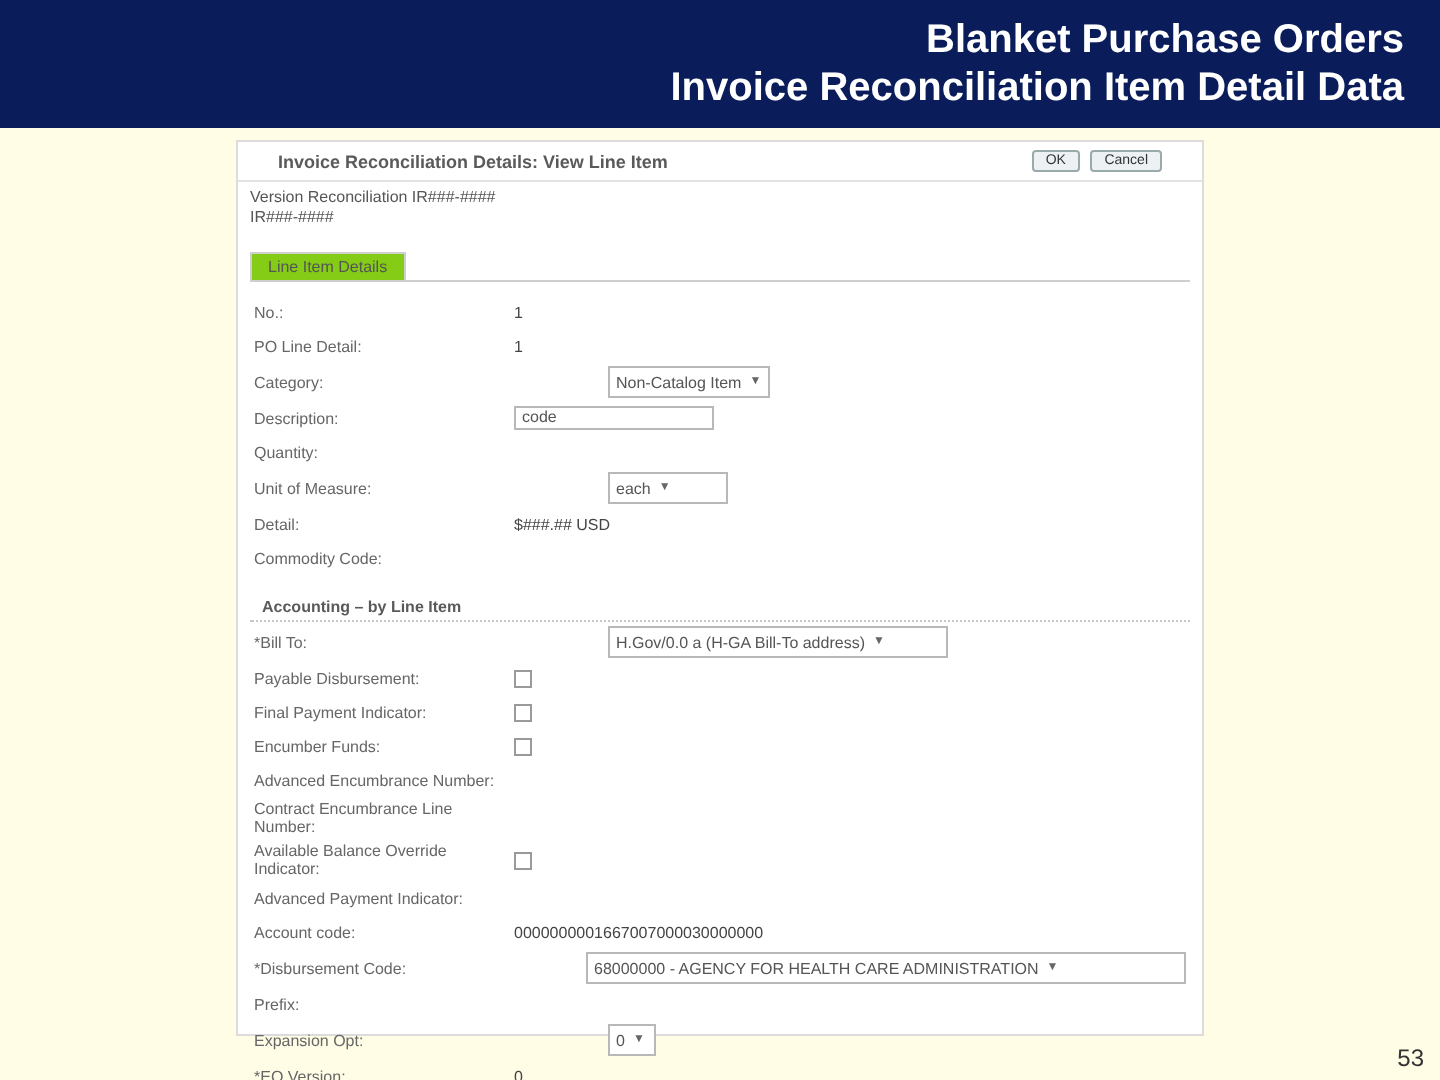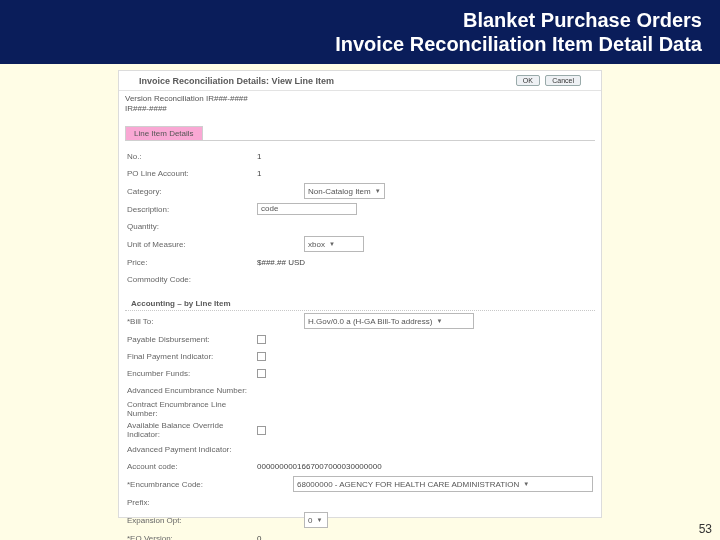--- a/index.html
+++ b/index.html
@@ -7,21 +7,21 @@
   .slide { width: 720px; height: 540px; position: relative; background: #fffde6; }
   .title-band { position: absolute; top: 0; left: 0; right: 0; height: 64px; background: #0a1d5a; color: #fff; display: flex; flex-direction: column; align-items: flex-end; justify-content: center; padding: 6px 18px 6px 0; }
   .title-band h1, .title-band h2 { font-weight: bold; font-size: 20px; line-height: 24px; text-align: right; }
   .shot { position: absolute; top: 70px; left: 118px; width: 484px; height: 448px; background: #ffffff; border: 1px solid #dcdcdc; }
   .shot * { font-size: 8px; color: #555; }
   .shot .hdr { display: flex; justify-content: space-between; align-items: flex-end; padding: 4px 20px; border-bottom: 1px solid #e3e3e3; }
   .shot .hdr b { color: #5a5a5a; font-size: 9px; }
   .btn { display: inline-block; padding: 1px 6px; border: 1px solid #9aa; border-radius: 2px; font-size: 7px; color: #333; background: #eef1f4; margin-left: 3px; }
   .idrow { padding: 3px 6px 6px; color: #666; line-height: 10px; }
   .tabbar { padding: 6px 6px 0; }
-  .tab { display: inline-block; padding: 2px 8px; border: 1px solid #cfcfcf; border-bottom: none; background: #f9a8d4; font-size: 8px; color: #555; text-align: center; }
+  .tab { display: inline-block; padding: 2px 8px; border: 1px solid #cfcfcf; border-bottom: none; background: #84cc16; font-size: 8px; color: #555; text-align: center; }
   .tabline { border-bottom: 1px solid #cfcfcf; margin: 0 6px 6px; }
   .rows { padding: 2px 8px 6px; }
   .row { display: flex; align-items: center; min-height: 14px; margin-bottom: 3px; }
   .lab { width: 130px; color: #666; }
   .val { color: #444; }
   .sel { display: inline-flex; align-items: center; border: 1px solid #b8b8b8; background: #fff; height: 16px; padding: 0 3px; min-width: 60px; margin-left: 47px; }
   .sel .dd { margin-left: 4px; font-size: 6px; color: #666; }
   .wide { min-width: 300px; }
   .inp { display: inline-block; border: 1px solid #b8b8b8; background: #fff; height: 12px; width: 100px; padding: 0 3px; }
   .ck { display: inline-block; width: 9px; height: 9px; border: 1px solid #9a9a9a; background: #fff; }
@@ -52,46 +52,46 @@
 
     <div class="tabbar"><span class="tab">Line Item Details</span></div>
     <div class="tabline"></div>
 
     <div class="rows">
       <div class="row">
           <span class="lab">No.:</span>
           <span class="val">1</span>
         </div>
       <div class="row">
-          <span class="lab">PO Line Account:</span>
+          <span class="lab">PO Line Detail:</span>
           <span class="val">1</span>
         </div>
       <div class="row">
           <span class="lab">Category:</span>
           <span class="sel">
             <span>Non-Catalog Item</span>
             <span class="dd">▼</span>
           </span>
         </div>
       <div class="row">
           <span class="lab">Description:</span>
           <span class="inp"><span>code</span></span>
         </div>
       <div class="row">
           <span class="lab">Quantity:</span>
         </div>
       <div class="row">
           <span class="lab">Unit of Measure:</span>
           <span class="sel">
-            <span>xbox</span>
+            <span>each</span>
             <span class="dd">▼</span>
           </span>
         </div>
       <div class="row">
-          <span class="lab">Price:</span>
+          <span class="lab">Detail:</span>
           <span class="val">$###.## USD</span>
         </div>
       <div class="row">
           <span class="lab">Commodity Code:</span>
         </div>
     </div>
 
     <div class="section-h">Accounting – by Line Item</div>
 
     <div class="rows">
@@ -125,21 +125,21 @@
           <span class="ck"></span>
         </div>
       <div class="row">
           <span class="lab">Advanced Payment Indicator:</span>
         </div>
       <div class="row">
           <span class="lab">Account code:</span>
           <span class="val">0000000001667007000030000000</span>
         </div>
       <div class="row">
-          <span class="lab">*Encumbrance Code:</span>
+          <span class="lab">*Disbursement Code:</span>
           <span class="sel wide">
             <span>68000000 - AGENCY FOR HEALTH CARE ADMINISTRATION</span>
             <span class="dd">▼</span>
           </span>
         </div>
       <div class="row">
           <span class="lab">Prefix:</span>
         </div>
       <div class="row">
           <span class="lab">Expansion Opt:</span>

